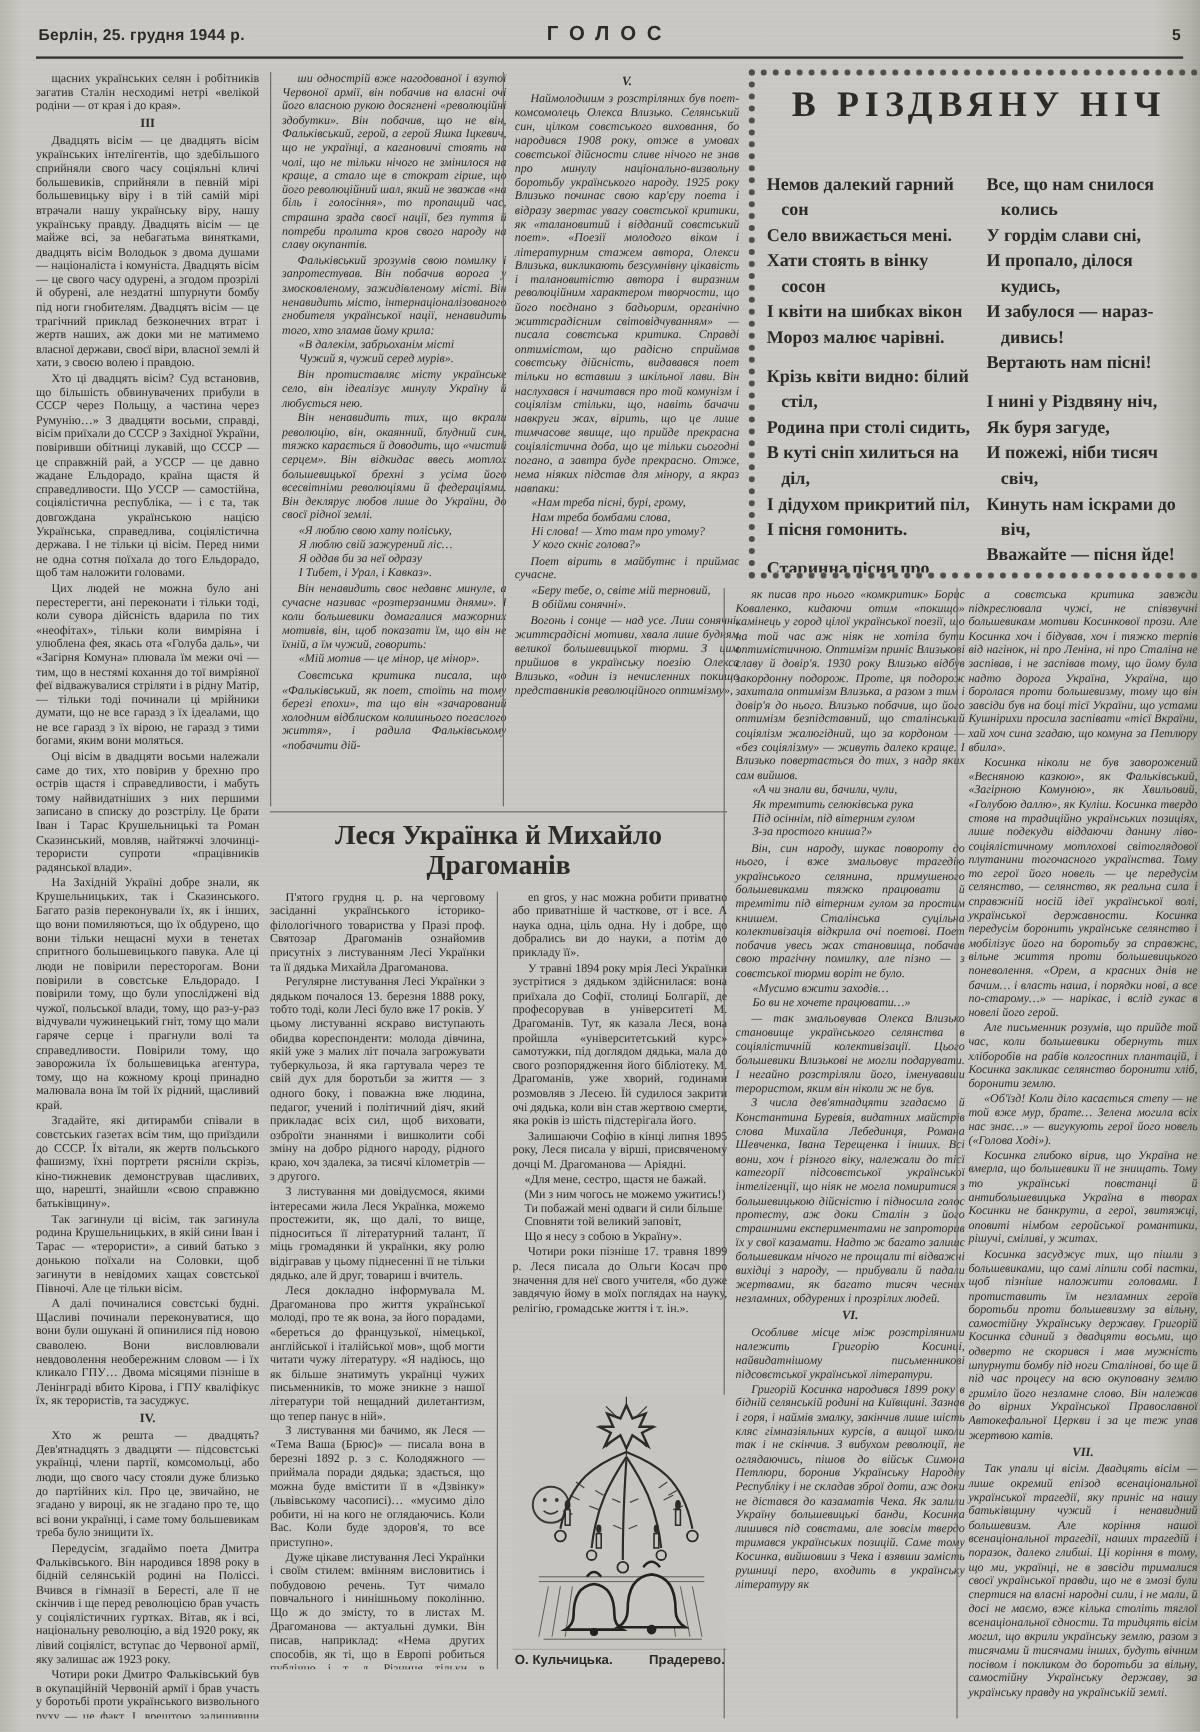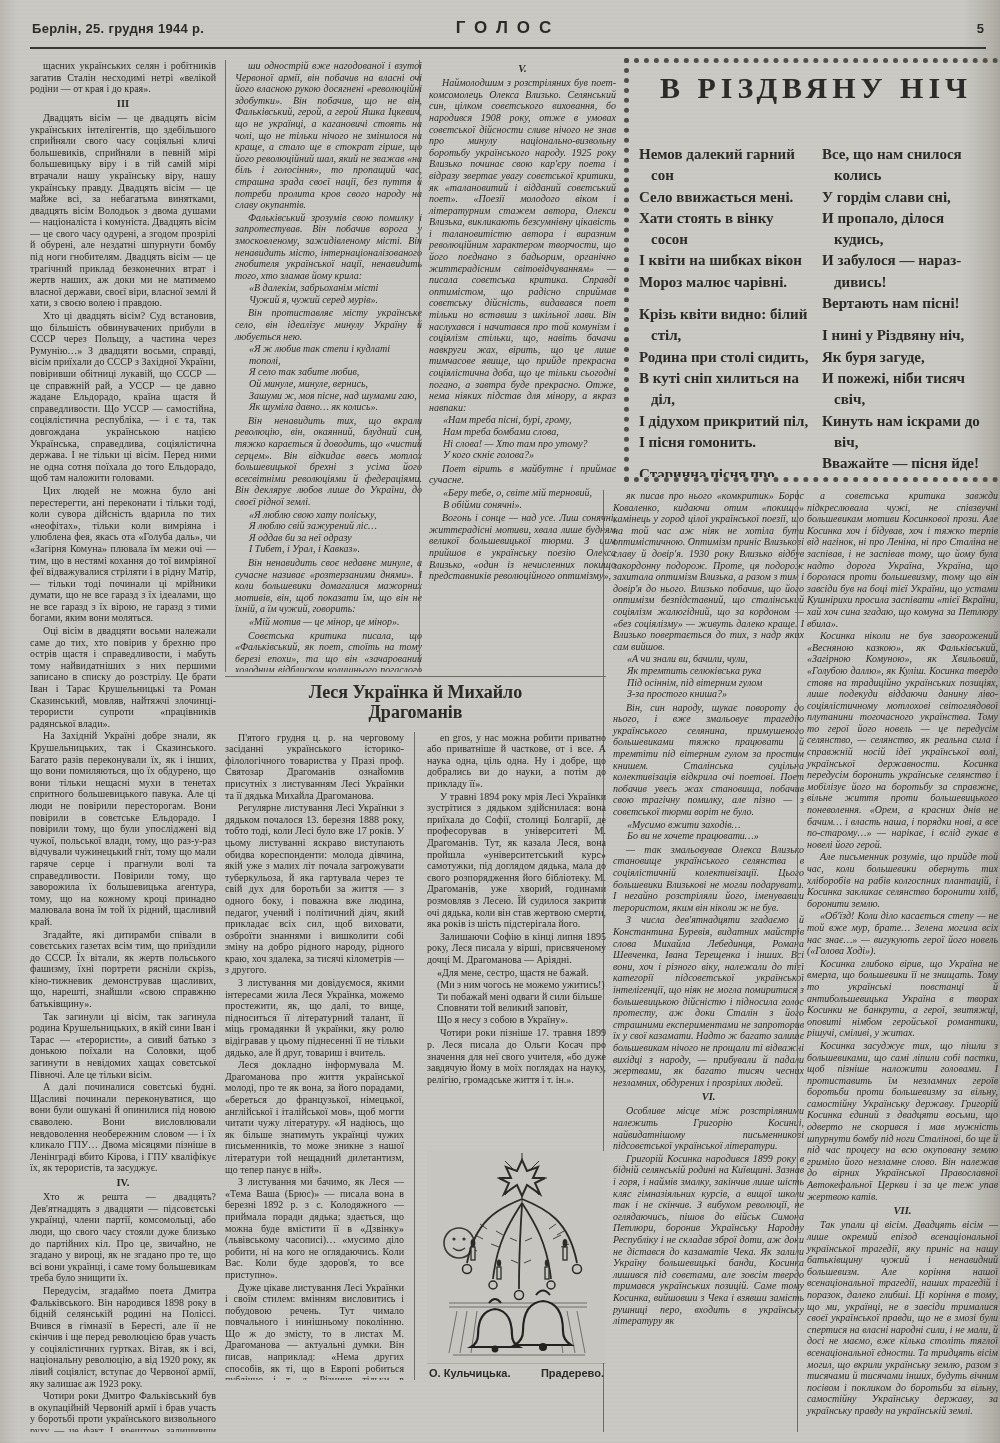--- a/index.html
+++ b/index.html
@@ -34,21 +34,21 @@
   
   .poem-box{position:absolute;left:624px;top:58px;width:384px;height:424px;
     border:5px dotted #514f49;padding:6px 10px 4px;box-sizing:border-box;overflow:hidden;background:rgba(255,255,255,0.02);}
   .poem-title{text-align:center;font-weight:bold;font-size:30px;letter-spacing:5px;margin:2px 0 10px 0;font-family:"Liberation Serif",serif;}
   .poem-cols{display:flex;gap:12px;}
   .poem-col{flex:1;font-weight:bold;font-size:15px;line-height:1.42;margin-top:29px;}
   .stanza{margin-bottom:11px;}
   .pline{padding-left:12px;text-indent:-12px;}
   
   .article{position:absolute;left:225px;top:676px;width:381px;height:752px;box-sizing:border-box;border-top:1px solid #6e6c66;padding-top:6px;overflow:hidden;}
-  .article-title{text-align:center;font-weight:bold;font-size:18px;line-height:1.1;margin:0 0 9px 0;}
+  .article-title{text-align:center;font-weight:bold;font-size:23px;line-height:1.1;margin:0 0 9px 0;}
   .article-cols{display:flex;gap:12px;height:648px;}
   .a-col{flex:1;overflow:hidden;font-size:10px;line-height:1.16;text-align:justify;}
   .a-col .b-p{margin:0 0 1px 0;text-indent:13px;}
   .a-col .b-q{margin:2px 0 2px 2px;padding-left:8px;white-space:pre-line;text-align:left;text-indent:0;}
   .a-left{border-right:1px solid #6e6c66;padding-right:10px;}
   .a-right{display:flex;flex-direction:column;}
   .a-right-text{flex:1;overflow:hidden;}
   .a-illus{height:212px;flex:0 0 auto;}
   .a-caption{flex:0 0 auto;display:flex;justify-content:space-between;font-family:"Liberation Sans",sans-serif;font-weight:bold;font-size:11px;padding:3px 2px 0 2px;border-top:1px solid rgba(0,0,0,0.15);}
   svg{display:block;}
@@ -81,25 +81,20 @@
     <p class="b-p">Передусім, згадаймо поета Дмитра Фальківського. Він народився 1898 року в бідній селянській родині на Поліссі. Вчився в гімназії в Бересті, але її не скінчив і ще перед революцією брав участь у соціялістичних гуртках. Вітав, як і всі, національну революцію, а від 1920 року, як лівий соціяліст, вступає до Червоної армії, яку залишає аж 1923 року.</p>
     <p class="b-p">Чотири роки Дмитро Фальківський був в окупаційній Червоній армії і брав участь у боротьбі проти українського визвольного руху — це факт. І, врештою, залишивши армію, зняв-</p>
   </div>
 
 <div id="col2top" class="col vr">
     <p class="b-p">ши однострій вже нагодованої і взутої Червоної армії, він побачив на власні очі його власною рукою досягнені «революційні здобутки». Він побачив, що не він, Фальківський, герой, а герой Яшка Іцкевич, що не українці, а кагановичі стоять на чолі, що не тільки нічого не змінилося на краще, а стало ще в стократ гірше, що його революційний шал, який не зважав «на біль і голосіння», то пропащий час, страшна зрада своєї нації, без пуття й потреби пролита кров свого народу на славу окупантів.</p>
     <p class="b-p">Фальківський зрозумів свою помилку і запротестував. Він побачив ворога у змосковленому, зажидівленому місті. Він ненавидить місто, інтернаціоналізованого гнобителя української нації, ненавидить того, хто зламав йому крила:</p>
     <p class="b-q">«В далекім, забрьоханім місті
 Чужий я, чужий серед мурів».</p>
     <p class="b-p">Він протиставляє місту українське село, він ідеалізує минулу Україну й любується нею.</p>
-    <p class="b-q">«Я ж любив так степи і кудлаті тополі,
-Я село так забите любив,
-Ой минуле, минуле, вернись,
-Зашуми ж, моя пісне, над шумами гаю,
-Як шуміла давно… як колись».</p>
     <p class="b-p">Він ненавидить тих, що вкрали революцію, він, окаянний, блудний син, тяжко карається й доводить, що «чистий серцем». Він відкидає ввесь мотлох большевицької брехні з усіма його всесвітніми революціями й федераціями. Він деклярує любов лише до України, до своєї рідної землі.</p>
     <p class="b-q">«Я люблю свою хату поліську,
 Я люблю свій зажурений ліс…
 Я оддав би за неї одразу
 І Тибет, і Урал, і Кавказ».</p>
     <p class="b-p">Він ненавидить своє недавнє минуле, а сучасне називає «розтерзаними днями». І коли большевики домагалися мажорних мотивів, він, щоб показати їм, що він не їхній, а їм чужий, говорить:</p>
     <p class="b-q">«Мій мотив — це мінор, це мінор».</p>
     <p class="b-p">Совєтська критика писала, що «Фальківський, як поет, стоїть на тому березі епохи», та що він «зачарований холодним відблиском колишнього погаслого життя», і радила Фальківському «побачити дій-</p>
   </div>
 

